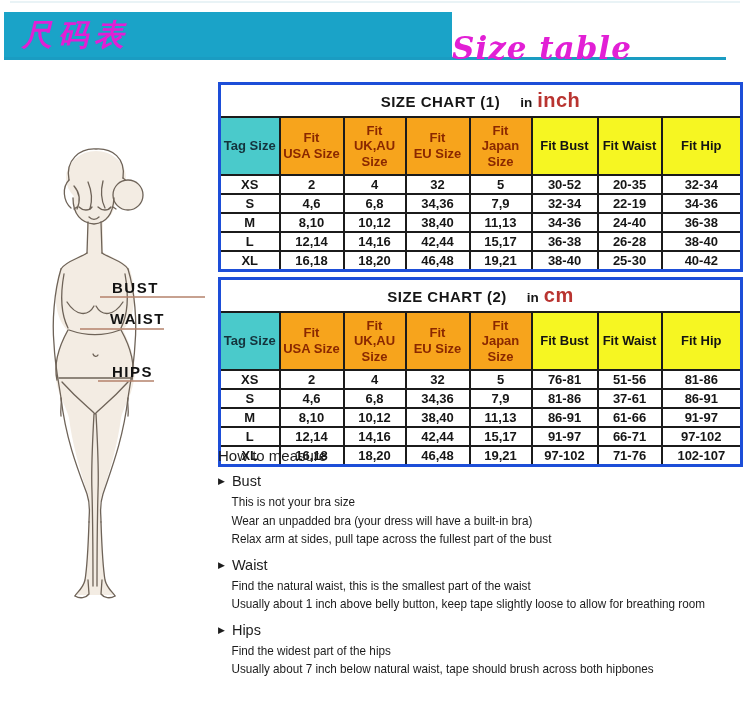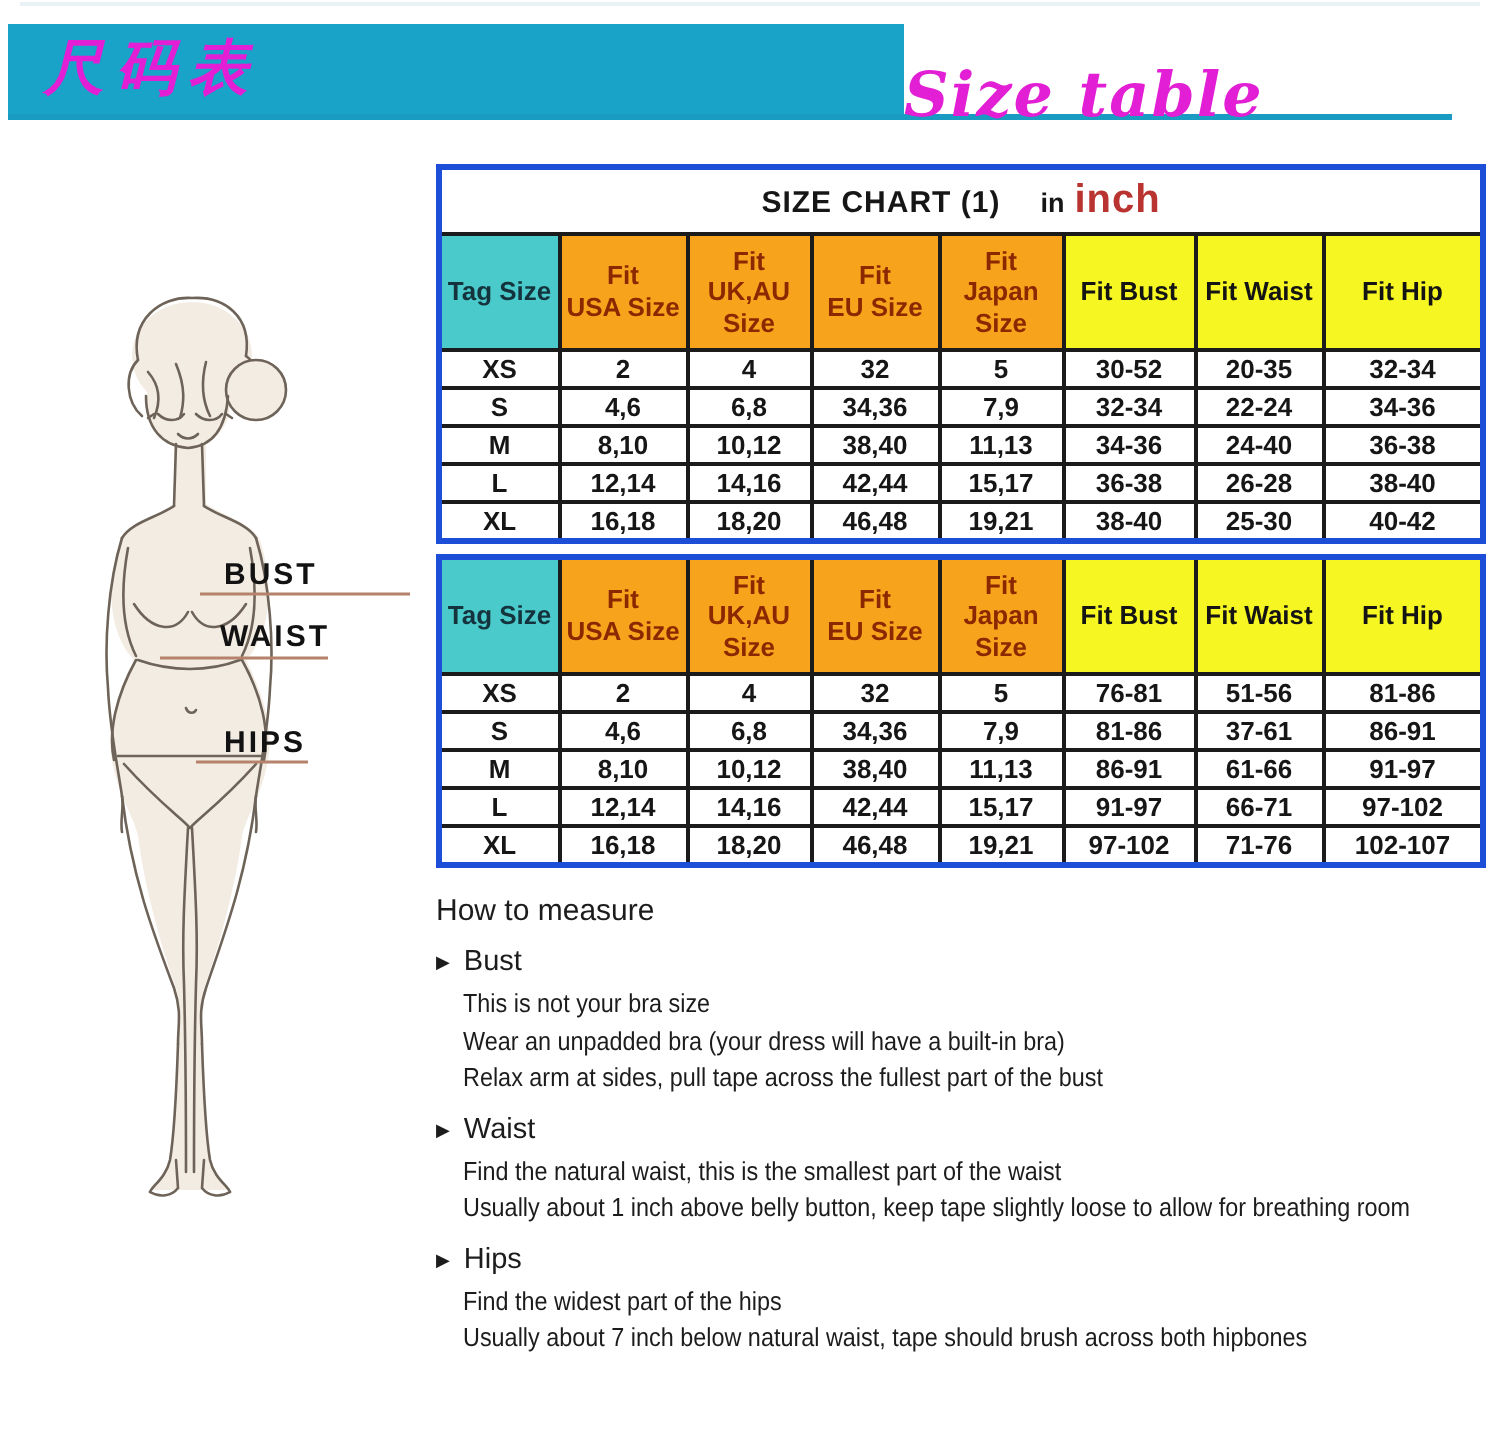--- a/index.html
+++ b/index.html
@@ -173,21 +173,21 @@
         <td>20-35</td>
         <td>32-34</td>
       </tr>
       <tr>
         <td>S</td>
         <td>4,6</td>
         <td>6,8</td>
         <td>34,36</td>
         <td>7,9</td>
         <td>32-34</td>
-        <td>22-24</td>
+        <td>22-19</td>
         <td>34-36</td>
       </tr>
       <tr>
         <td>M</td>
         <td>8,10</td>
         <td>10,12</td>
         <td>38,40</td>
         <td>11,13</td>
         <td>34-36</td>
         <td>24-40</td>
@@ -220,20 +220,23 @@
     <col style="width:60px">
       <col style="width:64px">
       <col style="width:62px">
       <col style="width:64px">
     <col style="width:62px">
       <col style="width:66px">
       <col style="width:64px">
       <col style="width:80px">
   </colgroup>
 <tbody>
+      <tr class="title-row">
+        <td colspan="8"><span class="chart-title">SIZE CHART (2)</span><span class="unit-prefix">in</span><span class="unit" style="color: rgb(185, 52, 48);">cm</span></td>
+      </tr>
       <tr class="head-row">
         <th style="background: rgb(74, 202, 203); color: rgb(20, 51, 60);">
           <div>Tag Size</div>
         </th>
         <th style="background: rgb(247, 164, 28); color: rgb(138, 40, 0);">
           <div>Fit</div>
           <div>USA Size</div>
         </th>
         <th style="background: rgb(247, 164, 28); color: rgb(138, 40, 0);">
           <div>Fit</div>

